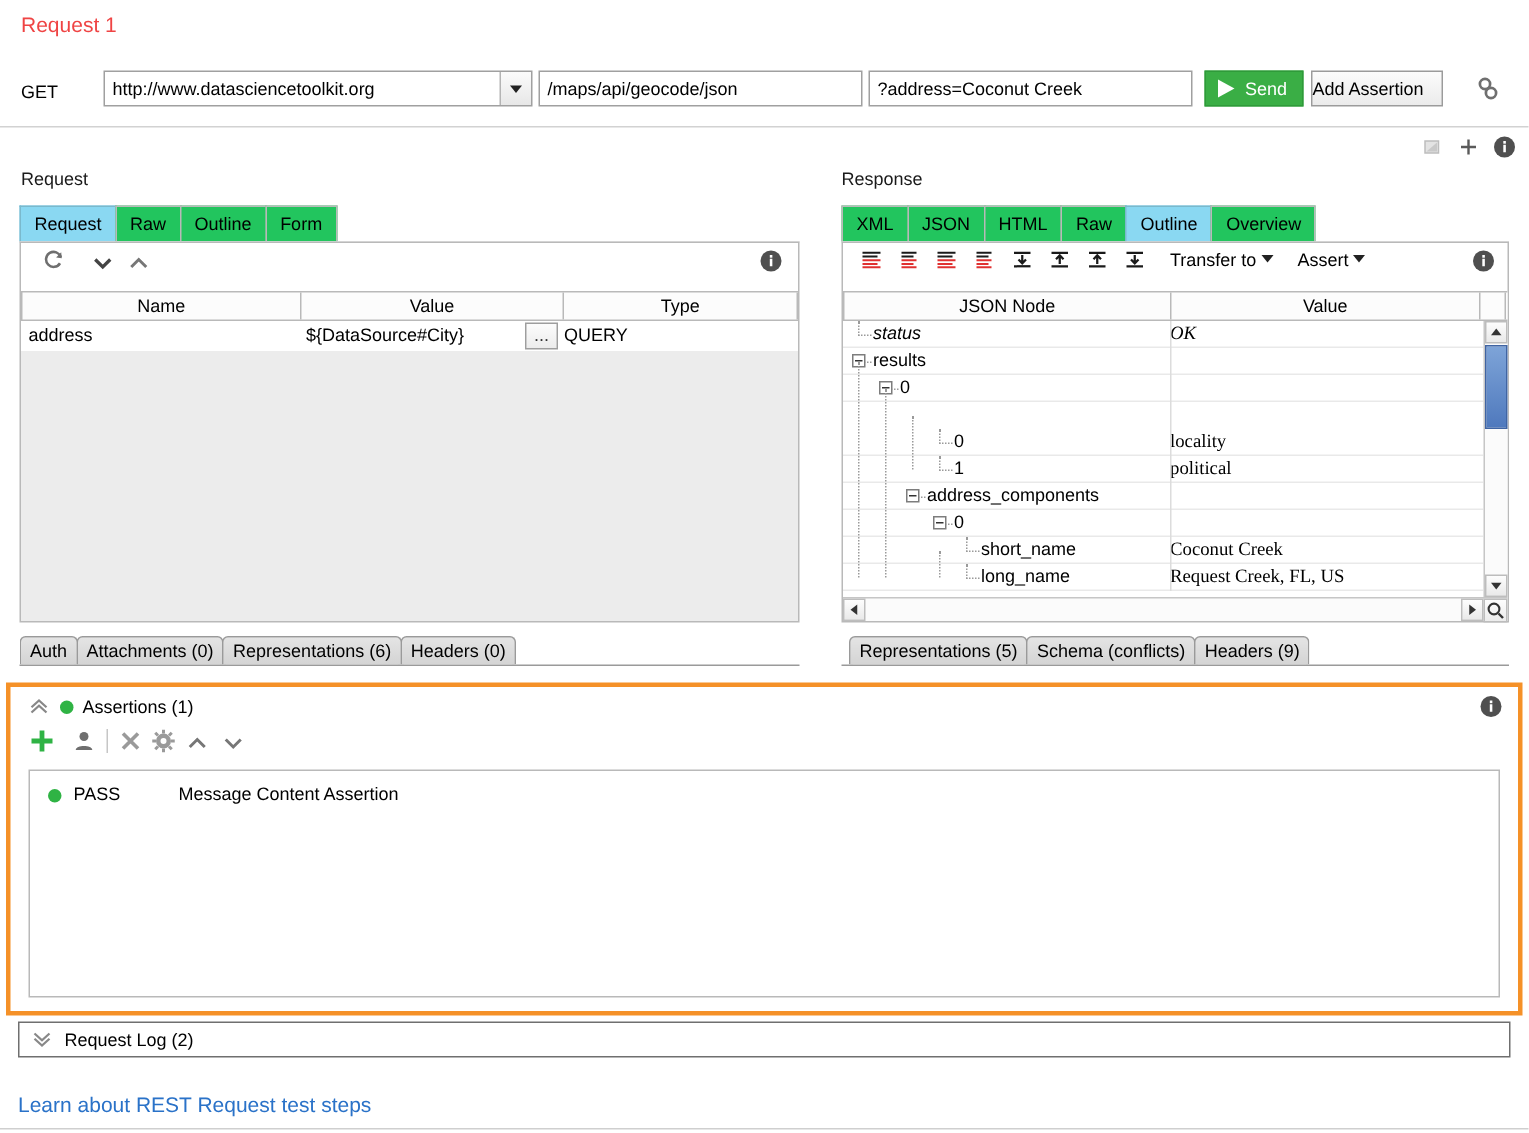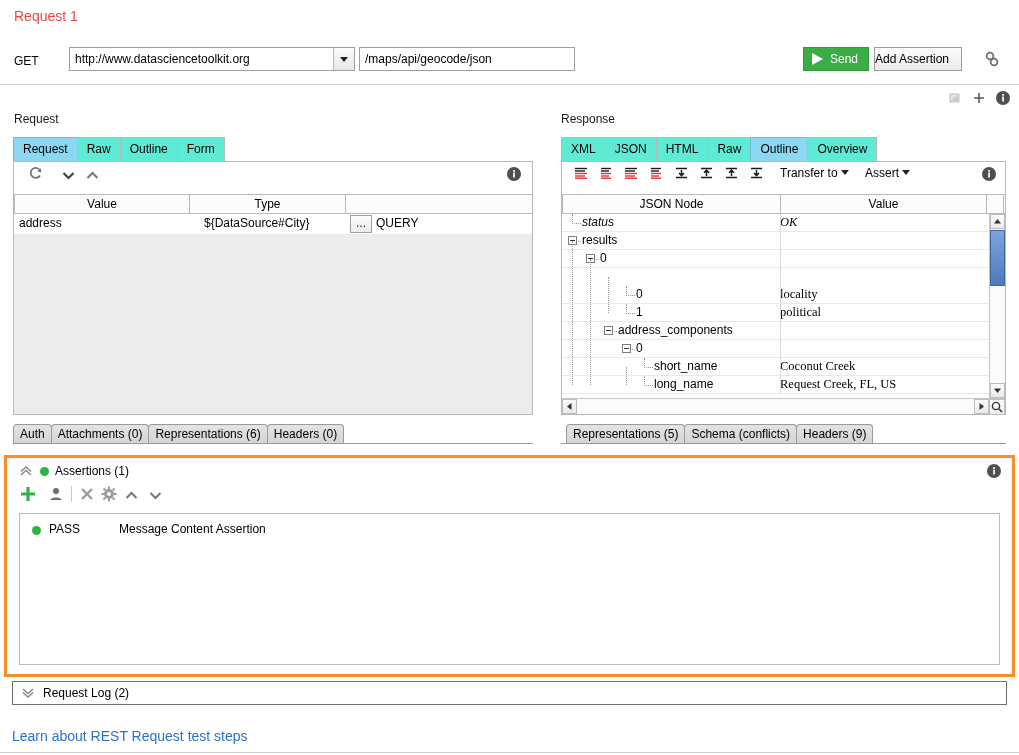--- a/index.html
+++ b/index.html
@@ -42,21 +42,21 @@
   .hrule{position:absolute;left:0;width:1019px;height:1px;background:#d2d2d2;}
 
   
   .tr-icons{position:absolute;right:8px;top:90px;height:18px;}
   .tr-icons>div{float:left;margin-left:8px;}
 
   
   .panel-label{position:absolute;font-size:12px;color:#1a1a1a;}
   .tabrow{position:absolute;height:25px;}
   .tab{position:relative;float:left;height:24px;border:1px solid #b9b9b9;border-bottom:none;
-       background:#5eead4;box-sizing:border-box;padding:0 9px;line-height:23px;font-size:12px;
+       background:#22c55e;box-sizing:border-box;padding:0 9px;line-height:23px;font-size:12px;
        margin-right:-1px;cursor:pointer;}
   .tab.sel{background:#8ad8f2;border-color:#7ab9cd;}
   .tabline{position:absolute;height:1px;background:#b9b9b9;}
 
   .box{position:absolute;border:1px solid #b9b9b9;background:#fff;box-sizing:border-box;}
 
   
   .ptool{position:absolute;height:26px;}
   .ptool .ic{position:absolute;top:3px;}
 
@@ -126,20 +126,23 @@
 
     <div class="combo">
       <div class="val">http://www.datasciencetoolkit.org</div>
       <div class="arrowbtn"></div>
     </div>
 
     <div class="txtfield" id="f-path">
       <span>/maps/api/geocode/json</span>
     </div>
 
+    <div class="txtfield" id="f-query">
+      <span>?address=Coconut Creek</span>
+    </div>
 
     <div class="sendbtn">
       <div class="tri"></div>
       <div class="lbl">Send</div>
     </div>
 
     <div class="assertbtn">Add Assertion</div>
 
     <div class="linkicon">
       <svg width="20" height="18" viewBox="0 0 20 18">
@@ -203,20 +206,21 @@
       <div class="ic" style="left:492px;top:4px;">
         <svg width="16" height="16" viewBox="0 0 16 16">
           <circle cx="8" cy="8" r="7" fill="#4f4f4f"></circle>
           <rect x="7.2" y="6.5" width="1.7" height="5" fill="#fff"></rect>
           <rect x="7.2" y="4" width="1.7" height="1.8" fill="#fff"></rect>
         </svg>
       </div>
     </div>
 
     <div class="thead" id="req-thead" style="left:0;top:32px;width:518px;">
+        <div class="th" style="width: 186px;">Name</div>
         <div class="th" style="width: 175px;">Value</div>
         <div class="th" style="width: 156px;">Type</div>
       </div>
     <div id="req-rows">
         <div class="grid-row" style="left: 0px; top: 52px; width: 518px; border-bottom: 1px solid rgb(220, 220, 220);">
           <div class="cell" style="left: 5px; width: 178px;">address</div>
           <div class="cell" style="left: 190px; width: 140px;">${DataSource#City}</div>
           <div class="dotsbtn" style="left: 336px;">...</div>
           <div class="cell" style="left: 362px; width: 150px;">QUERY</div>
         </div>

